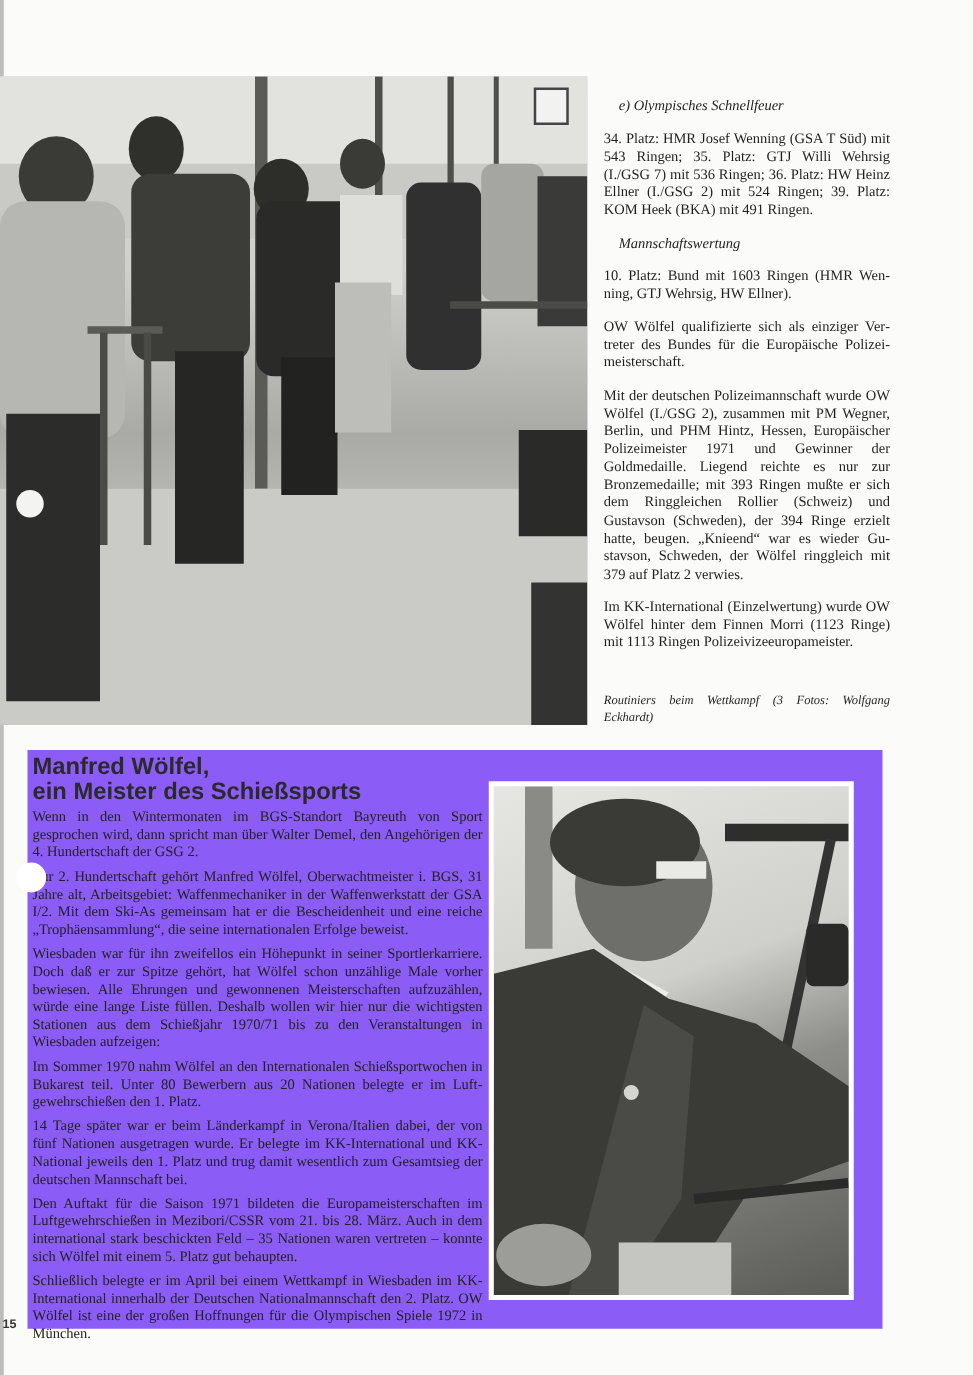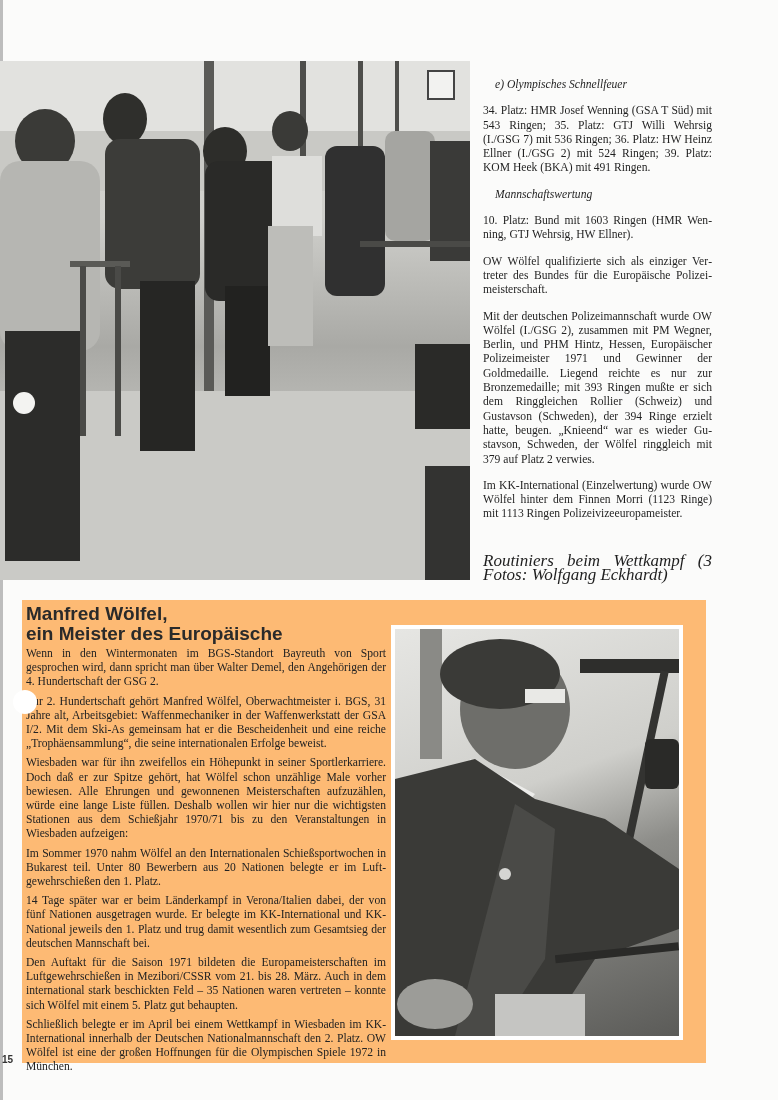--- a/index.html
+++ b/index.html
@@ -20,26 +20,26 @@
     
     .col-right {
       position:absolute; left:483px; top:66px; width:229px;
       font-size:11.6px; line-height:14.3px; text-align:justify;
       hyphens:manual;
     }
     .col-right p { margin:12px 0 5px 0; }
     .col-right .sub { font-style:italic; margin:12px; }
     .caption {
       position:absolute; left:483px; top:554px; width:229px;
-      font-size:17px; line-height:14.3px; font-style:italic; text-align:justify;
+      font-size:10px; line-height:14.3px; font-style:italic; text-align:justify;
     }
     
     .box {
       position:absolute; left:22px; top:600px; width:684px; height:463px;
-      background:#fdba74;
+      background:#8b5cf6;
     }
     .box-title {
       position:absolute; left:4px; top:4px; width:370px;
       font-family:"Liberation Sans","DejaVu Sans",sans-serif; font-weight:bold;
       font-size:19px; line-height:20px; color:#2a2a2a;
     }
     .box-text {
       position:absolute; left:4px; top:47px; width:360px;
       font-size:11.6px; line-height:14.2px; text-align:justify; color:#222;
     }
@@ -114,21 +114,21 @@
   <p>OW Wölfel qualifizierte sich als einziger Ver­treter des Bundes für die Europäische Polizei­meisterschaft.</p>
   <p>Mit der deutschen Polizeimannschaft wurde OW Wölfel (I./GSG 2), zusammen mit PM Wegner, Berlin, und PHM Hintz, Hessen, Europäischer Polizeimeister 1971 und Gewin­ner der Goldmedaille. Liegend reichte es nur zur Bronzemedaille; mit 393 Ringen mußte er sich dem Ringgleichen Rollier (Schweiz) und Gustavson (Schweden), der 394 Ringe erzielt hatte, beugen. „Knieend“ war es wieder Gu­stavson, Schweden, der Wölfel ringgleich mit 379 auf Platz 2 verwies.</p>
   <p>Im KK-International (Einzelwertung) wurde OW Wölfel hinter dem Finnen Morri (1123 Ringe) mit 1113 Ringen Polizeivizeeuropa­meister.</p>
 </div>
 
 <div class="caption">Routiniers beim Wettkampf (3 Fotos: Wolf­gang Eckhardt)</div>
 
 <div class="box">
   <div class="box-title">
     <div>Manfred Wölfel,</div>
-    <div>ein Meister des Europäische</div>
+    <div>ein Meister des Schießsports</div>
   </div>
   <div class="box-text">
     <p>Wenn in den Wintermonaten im BGS-Standort Bayreuth von Sport gesprochen wird, dann spricht man über Walter Demel, den Angehörigen der 4. Hundertschaft der GSG 2.</p>
     <p>Zur 2. Hundertschaft gehört Manfred Wölfel, Oberwachtmeister i. BGS, 31 Jahre alt, Arbeitsgebiet: Waffenmechaniker in der Waffenwerkstatt der GSA I/2. Mit dem Ski-As gemeinsam hat er die Bescheidenheit und eine reiche „Trophäensammlung“, die seine internationalen Erfolge beweist.</p>
     <p>Wiesbaden war für ihn zweifellos ein Höhepunkt in seiner Sportlerkar­riere. Doch daß er zur Spitze gehört, hat Wölfel schon unzählige Male vorher bewiesen. Alle Ehrungen und gewonnenen Meisterschaften aufzu­zählen, würde eine lange Liste füllen. Deshalb wollen wir hier nur die wichtigsten Stationen aus dem Schießjahr 1970/71 bis zu den Veranstal­tungen in Wiesbaden aufzeigen:</p>
     <p>Im Sommer 1970 nahm Wölfel an den Internationalen Schießsportwochen in Bukarest teil. Unter 80 Bewerbern aus 20 Nationen belegte er im Luft­gewehrschießen den 1. Platz.</p>
     <p>14 Tage später war er beim Länderkampf in Verona/Italien dabei, der von fünf Nationen ausgetragen wurde. Er belegte im KK-International und KK-National jeweils den 1. Platz und trug damit wesentlich zum Gesamt­sieg der deutschen Mannschaft bei.</p>
     <p>Den Auftakt für die Saison 1971 bildeten die Europameisterschaften im Luftgewehrschießen in Mezibori/CSSR vom 21. bis 28. März. Auch in dem international stark beschickten Feld – 35 Nationen waren vertreten – konnte sich Wölfel mit einem 5. Platz gut behaupten.</p>
     <p style="margin:0">Schließlich belegte er im April bei einem Wettkampf in Wiesbaden im KK-International innerhalb der Deutschen Nationalmannschaft den 2. Platz. OW Wölfel ist eine der großen Hoffnungen für die Olympischen Spiele 1972 in München.</p>
 

